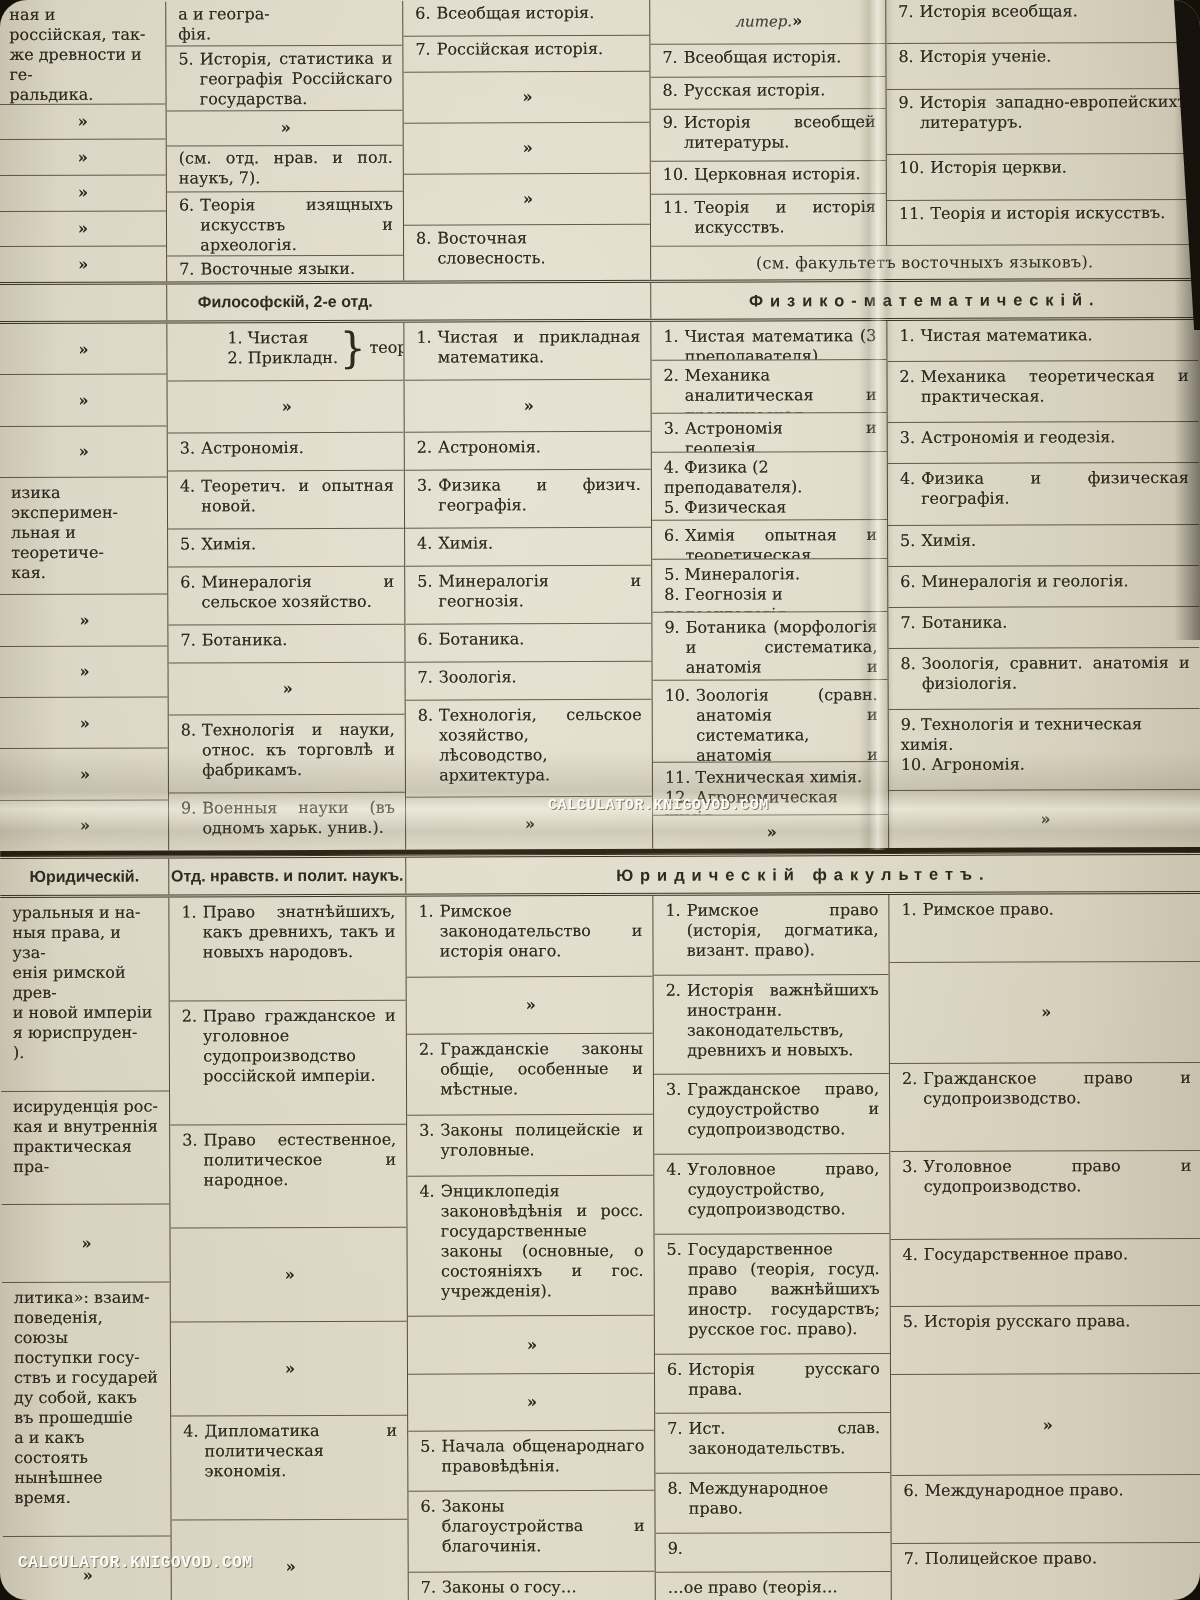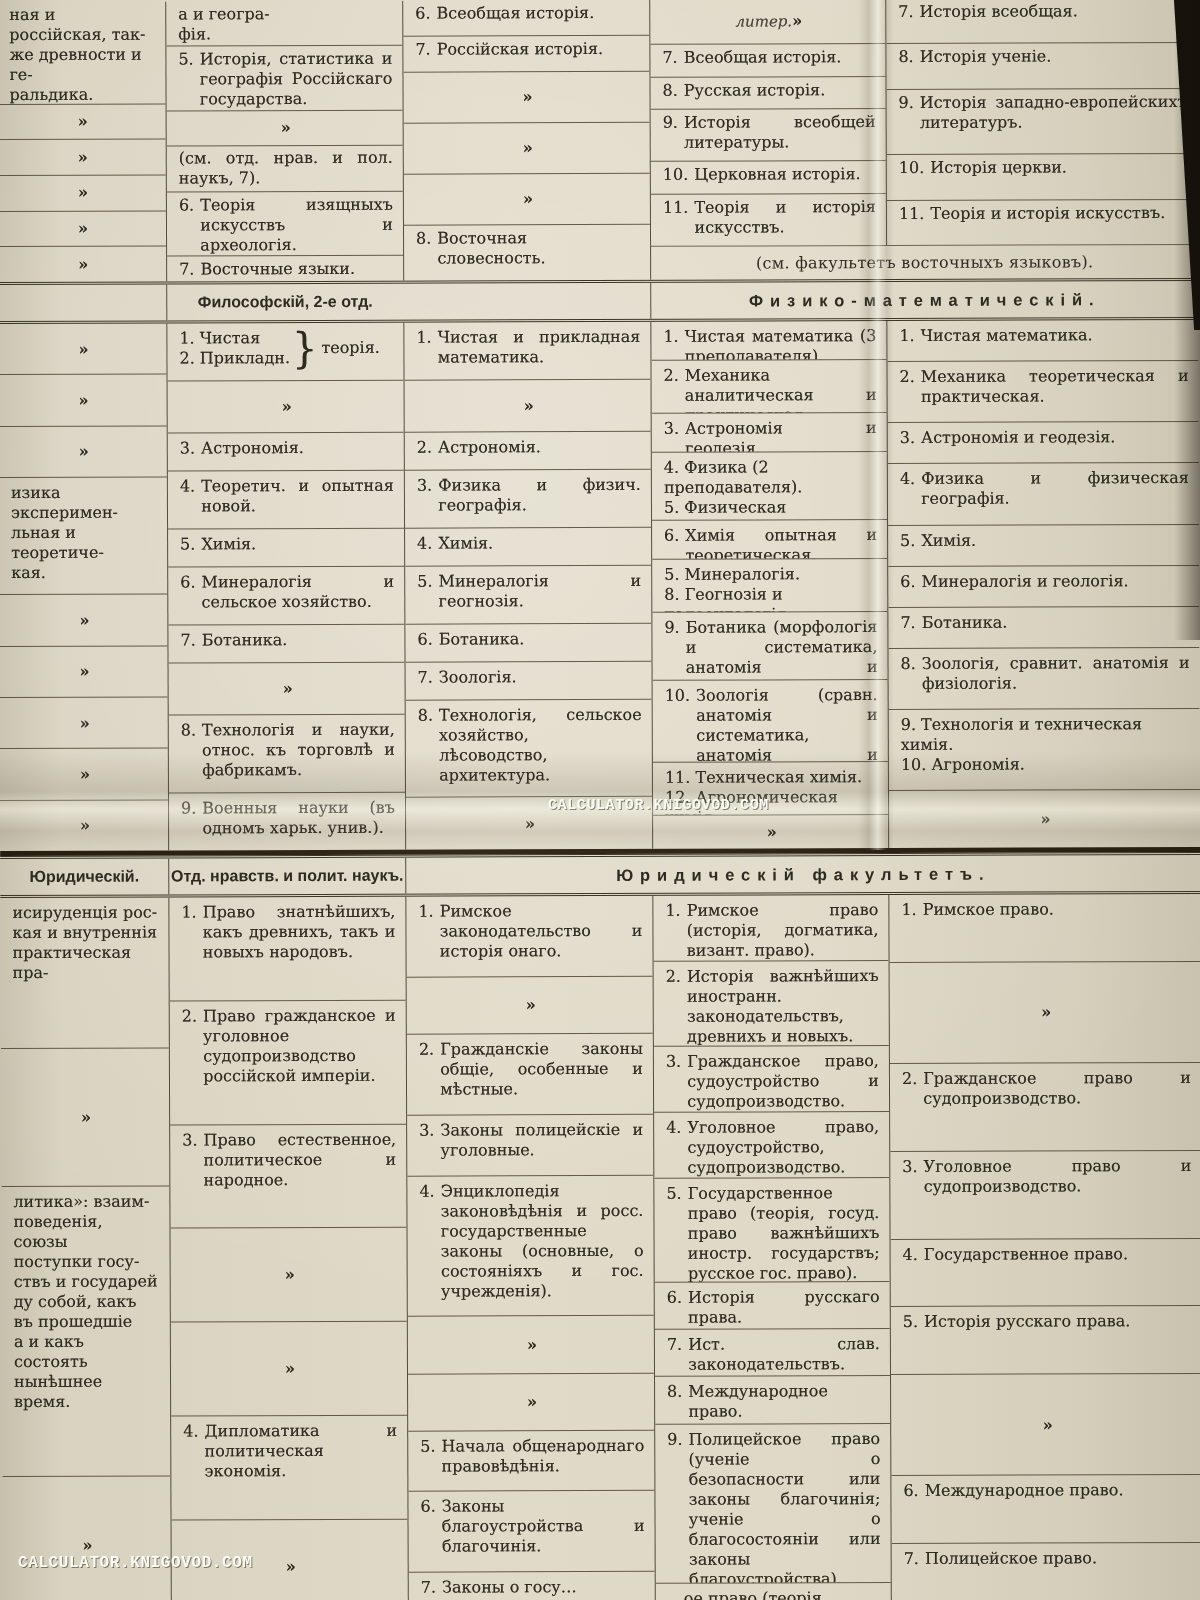--- a/index.html
+++ b/index.html
@@ -8,20 +8,21 @@
     font-family:"DejaVu Serif", serif;
     background:#141009;
   }
   .page{
     position:relative;width:1200px;height:1600px;overflow:hidden;
     color:#2d2a20;
     background:
       radial-gradient(120% 90% at 42% 30%, rgba(255,255,250,.22), rgba(255,255,250,0) 60%),
       linear-gradient(90deg,#c7c0ac 0,#d8d2c0 5%,#e0dac8 42%,#ded8c6 68%,#d4ceba 90%,#c9c2ae 100%),
       #d8d2c0;
+    border-radius: 27px;
   }
   .tablewrap{position:absolute;inset:0;transform:rotate(-0.2deg);}
   
   .section{display:grid;grid-template-columns:168px 237px 247px 236px 1fr;overflow:hidden;}
   .sec-a{height:280px;grid-template-rows:1fr 34px;}
   .sec-b{height:527px;}
   .sec-c{height:716px;}
   .col{display:flex;flex-direction:column;overflow:hidden;min-width:0;}
   .col + .col{border-left:1.6px solid rgba(58,52,36,.85);}
   .sec-a .c1,.sec-a .c2,.sec-a .c3{grid-row:1/3;}
@@ -44,21 +45,21 @@
   .cell.ditto{display:flex;align-items:center;justify-content:center;flex:1.6 1 30px;min-height:24px;}
   .dmark{font-weight:bold;font-size:16px;}
   .entry{display:flex;align-items:flex-start;}
   .num{flex:0 0 auto;margin-right:6px;white-space:nowrap;}
   .txt{flex:1 1 auto;text-align:justify;}
   .ln{text-align:left;}
   .cell.center{display:flex;align-items:center;justify-content:center;text-align:center;}
   .frag{font-size:15px;opacity:.85;font-style:italic;}
   
   .bwrap{display:flex;align-items:center;}
-  .blines{flex:0 0 auto;}
+  .blines{flex:0 0 auto;margin-left:48px;}
   .bchar{font-size:40px;font-weight:400;line-height:36px;margin:0 4px 0 2px;transform:scaleY(1.05);}
   .bword{flex:0 0 auto;}
   
   .hband{
     height:36px;display:grid;grid-template-columns:168px 237px 247px 236px 1fr;
     border-top:3px double rgba(40,34,20,.9);
     border-bottom:3px double rgba(40,34,20,.9);
     align-items:center;overflow:hidden;
   }
   .hcell{
@@ -528,20 +529,28 @@
 
     <div class="hband">
       <div class="hcell">Юридическій.</div>
       <div class="hcell">Отд. нравств. и полит. наукъ.</div>
       <div class="hcell hspan-35">Юридическій факультетъ.</div>
     </div>
 
     <div class="section sec-c">
       <div class="col c1">
           <div class="cell">
+            <div class="ln">уральныя и на-</div>
+            <div class="ln">ныя права, и уза-</div>
+            <div class="ln">енія римской древ-</div>
+            <div class="ln">и новой имперіи</div>
+            <div class="ln">я юриспруден-</div>
+            <div class="ln">).</div>
+          </div>
+          <div class="cell">
             <div class="ln">исируденція рос-</div>
             <div class="ln">кая и внутреннія</div>
             <div class="ln">практическая пра-</div>
           </div>
           <div class="cell ditto">
             <span class="dmark">»</span>
           </div>
           <div class="cell">
             <div class="ln">литика»: взаим-</div>
             <div class="ln">поведенія, союзы</div>
@@ -689,21 +698,20 @@
           </div>
           <div class="cell">
             <div class="entry">
               <span class="num">8.</span>
               <span class="txt">Международное право.</span>
             </div>
           </div>
           <div class="cell">
             <div class="entry">
               <span class="num">9.</span>
-              <span class="txt">Полицейское право (ученіе о безопасности или законы благочинія; ученіе о благосостояніи или законы благоустройства).</span>
             </div>
           </div>
           <div class="cell">
             <div class="entry">
               <span class="txt">…ое право (теорія…</span>
             </div>
           </div>
         </div>
       <div class="col c5">
           <div class="cell">

